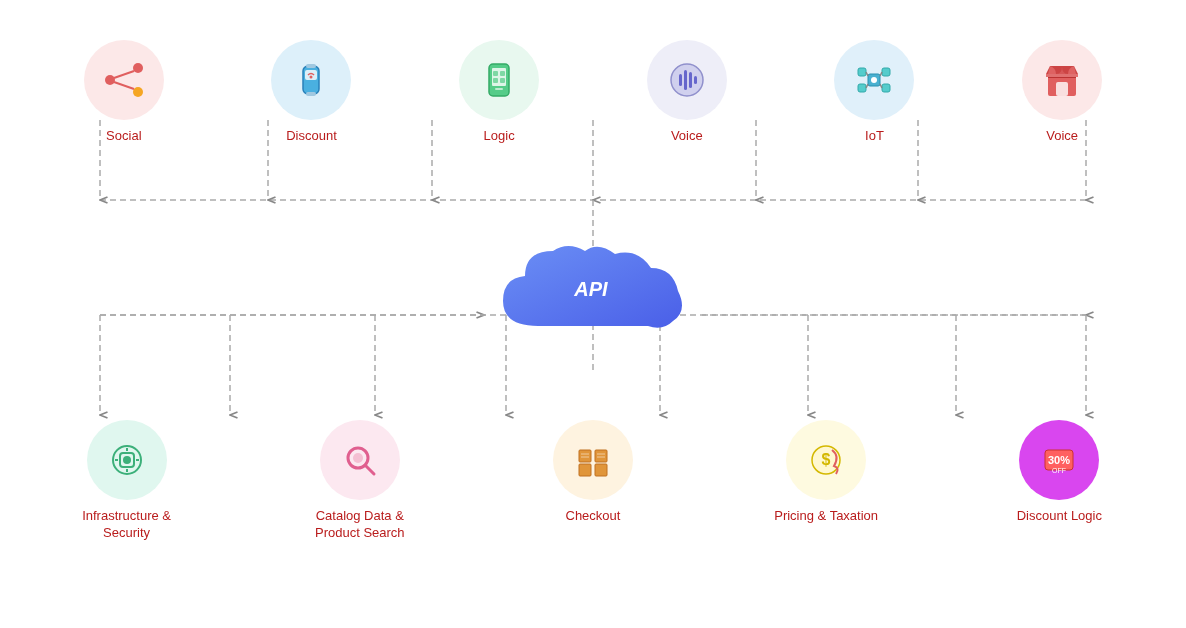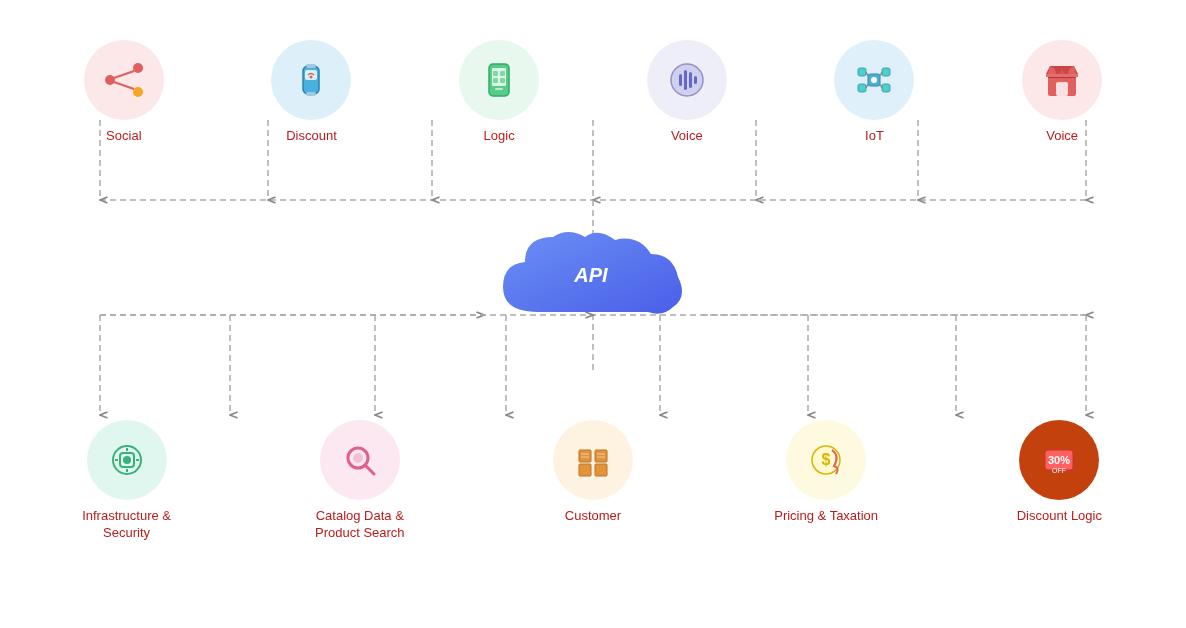--- a/index.html
+++ b/index.html
@@ -79,28 +79,28 @@
     .voice-circle { background: #eeeef8; }
     .iot-circle { background: #e0f0fa; }
     .shop-circle { background: #fce8e8; }
 
     
     .infra-circle { background: #e0f7ef; }
     .catalog-circle { background: #fce8f0; }
     .inventory-circle { background: #fef3e0; }
     .pricing-circle { background: #fefae0; }
     .customer-circle { background: #e0f0fa; }
-    .discount-circle { background: #c2410c; }
+    .discount-circle { background: #d946ef; }
     .checkout-circle { background: #f0f0f0; }
     .rights-circle { background: #fefae0; }
 
     
     .cloud-container {
       position: absolute;
-      top: 222px;
+      top: 236px;
       left: 50%;
       transform: translateX(-50%);
       z-index: 3;
       display: flex;
       align-items: center;
       justify-content: center;
     }
   </style>
 </head>
 <body>
@@ -308,21 +308,21 @@
           <rect x="8" y="12" width="12" height="12" rx="1" fill="#e0953a" stroke="#c07020" stroke-width="1"></rect>
           <rect x="24" y="12" width="12" height="12" rx="1" fill="#e0953a" stroke="#c07020" stroke-width="1"></rect>
           <rect x="8" y="26" width="12" height="12" rx="1" fill="#e0953a" stroke="#c07020" stroke-width="1"></rect>
           <rect x="24" y="26" width="12" height="12" rx="1" fill="#e0953a" stroke="#c07020" stroke-width="1"></rect>
           <line x1="10" y1="16" x2="18" y2="16" stroke="#fff" stroke-width="1" opacity="0.5"></line>
           <line x1="10" y1="19" x2="18" y2="19" stroke="#fff" stroke-width="1" opacity="0.5"></line>
           <line x1="26" y1="16" x2="34" y2="16" stroke="#fff" stroke-width="1" opacity="0.5"></line>
           <line x1="26" y1="19" x2="34" y2="19" stroke="#fff" stroke-width="1" opacity="0.5"></line>
         </svg>
       </div>
-      <span class="node-label">Customer</span>
+      <span class="node-label">Checkout</span>
     </div>
 
     <div class="node">
       <div class="circle pricing-circle">
         <svg width="44" height="44" viewBox="0 0 44 44">
           <circle cx="22" cy="22" r="14" fill="#fff8d0" stroke="#d4b800" stroke-width="1.5"></circle>
           <text x="22" y="27" text-anchor="middle" font-size="16" fill="#d4b800" font-weight="bold">$</text>
           <path d="M28,12 Q36,18 30,28 Q36,30 32,36" fill="none" stroke="#e05f5f" stroke-width="2"></path>
         </svg>
       </div>

